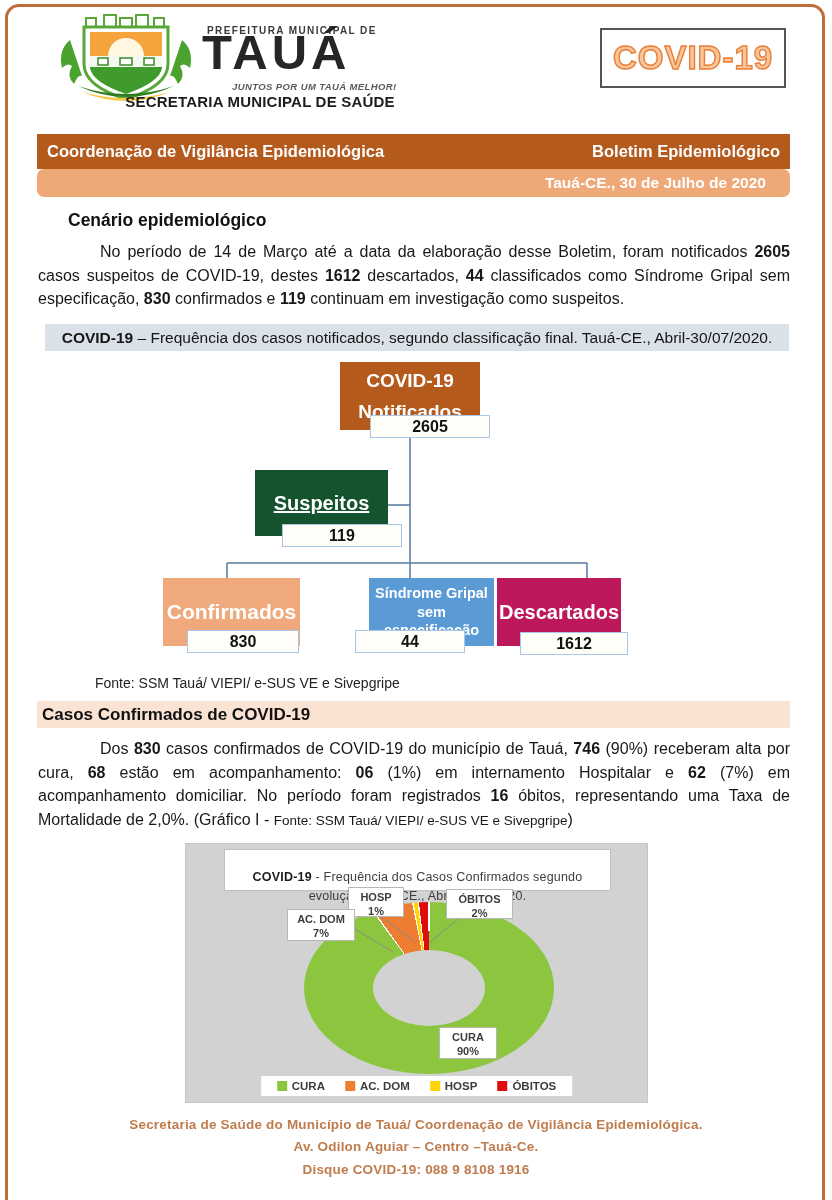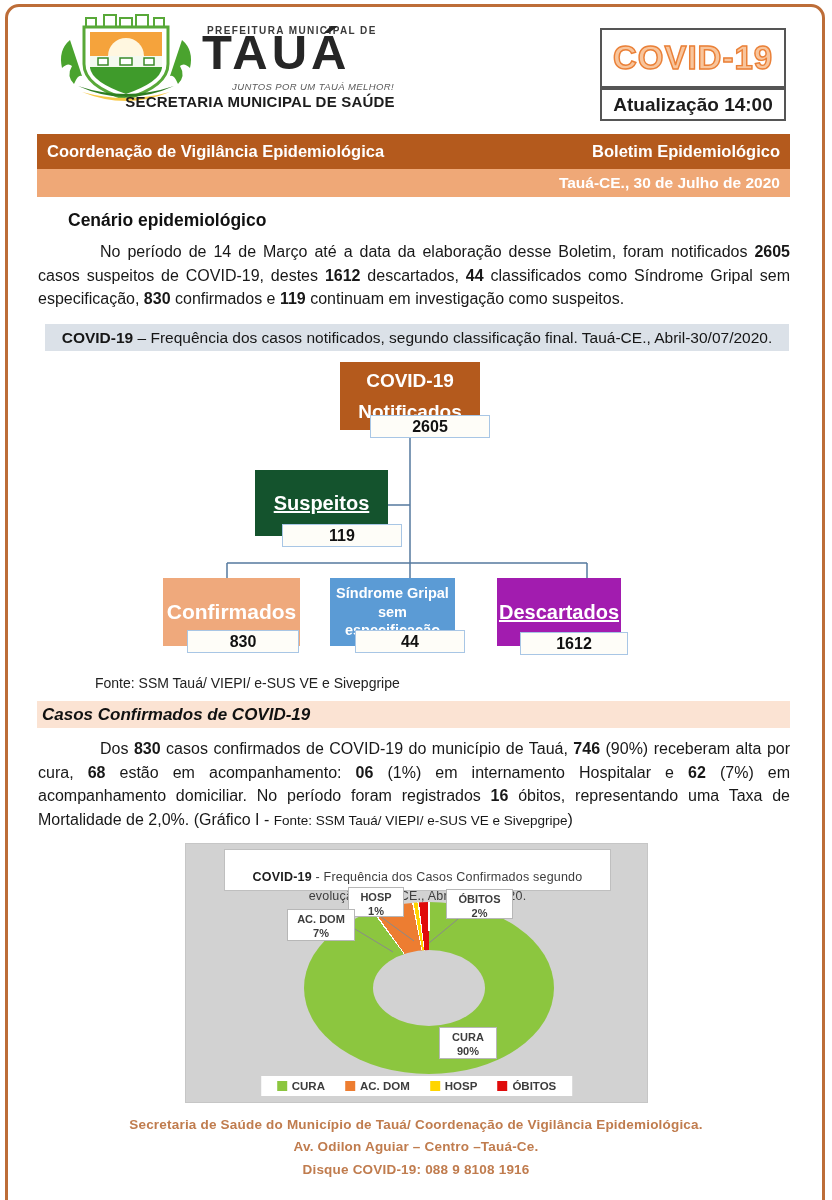--- a/index.html
+++ b/index.html
@@ -3,40 +3,40 @@
 <meta charset="utf-8">
 <style>
   html,body{margin:0;padding:0;background:#fff;}
   *{box-sizing:border-box;font-family:"Liberation Sans",sans-serif;}
   #page{position:relative;width:832px;height:1200px;background:#fff;overflow:hidden;}
   #frame{position:absolute;left:5px;top:4px;right:7px;bottom:-14px;border:3px solid #bd6d38;border-radius:14px;pointer-events:none;}
 
   
   .org-small{position:absolute;left:207px;top:25px;font-size:10px;font-weight:700;letter-spacing:1.4px;color:#3a3a3a;}
   .org-name{position:absolute;left:202px;top:28px;font-size:49px;font-weight:700;letter-spacing:4px;color:#262626;line-height:1;}
-  .slogan{position:absolute;left:232px;top:81px;font-size:9.5px;font-style:italic;font-weight:400;letter-spacing:.4px;color:#5a5a5a;}
+  .slogan{position:absolute;left:232px;top:81px;font-size:9.5px;font-style:italic;font-weight:700;letter-spacing:.4px;color:#5a5a5a;}
   .department{position:absolute;left:105px;top:93px;width:310px;text-align:center;font-size:15px;font-weight:700;color:#1c1c1c;letter-spacing:.2px;}
   .logo{position:absolute;left:52px;top:10px;}
   .badge{position:absolute;left:600px;width:186px;background:#fff;border:2px solid #555;display:flex;align-items:center;justify-content:center;}
   .badge-covid{top:28px;height:60px;font-size:33px;font-weight:800;letter-spacing:1px;color:#f8c59c;-webkit-text-stroke:1.4px #ea8038;text-shadow:0 0 1px #ea8038;}
   .badge-update{top:88px;height:33px;font-size:19px;font-weight:700;color:#1c1c1c;}
 
   
   .bar1{position:absolute;left:37px;top:134px;width:753px;height:35px;display:flex;align-items:center;justify-content:space-between;padding:0 10px;color:#fff;font-weight:700;font-size:16.5px;}
-  .bar2{position:absolute;left:37px;top:169px;width:753px;height:28px;line-height:28px;text-align:right;padding-right:10px;color:#fff;font-weight:700;font-size:15.5px;}
+  .bar2{position:absolute;left:37px;top:169px;width:753px;height:28px;line-height:28px;text-align:right;padding-right:24px;color:#fff;font-weight:700;font-size:15.5px;border-radius:7px;}
 
   .heading{position:absolute;left:40px;top:210px;font-size:17.5px;font-weight:700;color:#111;margin-left:28px;}
   .para{position:absolute;left:38px;width:752px;font-size:16px;line-height:1.48;color:#181818;text-align:justify;text-indent:62px;}
   .p1{top:240px;}
   .p2{top:737px;}
   .para b{font-weight:700;}
   .small{font-size:13.5px;}
 
   .graybar{position:absolute;left:45px;top:324px;width:744px;height:27px;line-height:27px;text-align:center;font-size:15.5px;color:#161616;}
-  .peachbar{position:absolute;left:37px;top:701px;width:753px;height:27px;line-height:27px;font-size:17px;font-weight:700;color:#111;padding-left:5px;font-style:italic;}
+  .peachbar{position:absolute;left:37px;top:701px;width:753px;height:27px;line-height:27px;font-size:17px;font-weight:700;color:#111;padding-left:5px;}
 
   
   .node{position:absolute;color:#fff;font-weight:700;text-align:center;display:flex;flex-direction:column;justify-content:center;z-index:2;}
   .n-notificados{left:340px;top:362px;width:140px;height:68px;font-size:19px;gap:9px;}
   .n-suspeitos{left:255px;top:470px;width:133px;height:66px;font-size:20px;}
   .n-confirmados{left:163px;top:578px;width:137px;height:68px;font-size:21px;}
   .n-sindrome{left:330px;top:578px;width:125px;height:68px;font-size:14.5px;line-height:1.3;}
   .n-descartados{left:497px;top:578px;width:124px;height:68px;font-size:20px;}
   .vbox{position:absolute;background:#fefdf8;border:1.5px solid #a8c6e5;display:flex;align-items:center;justify-content:center;font-weight:700;font-size:16px;color:#111;z-index:3;}
   .v-2605{left:370px;top:415px;width:120px;height:23px;}
@@ -91,21 +91,20 @@
     <rect x="92" y="48" width="10" height="7" fill="#fff" stroke="#3a8a28" stroke-width="1.5"></rect>
     <path d="M38 57 L110 57 L110 58 Q108 72 74 84 Q40 72 38 58 Z" fill="#3f9b2b"></path>
     <path d="M26 76 Q74 98 122 76 Q74 92 26 76 Z" fill="#2f7d22"></path>
     <path d="M30 82 Q74 100 118 82 Q74 94 30 82 Z" fill="#f7c948"></path>
   </svg>
   <div class="org-small">PREFEITURA MUNICIPAL DE</div>
   <div class="org-name">TAUÁ</div>
   <div class="slogan">JUNTOS POR UM TAUÁ MELHOR!</div>
   <div class="department">SECRETARIA MUNICIPAL DE SAÚDE</div>
   <div class="badge badge-covid">COVID-19</div>
-  <div class="badge badge-update">Atualização 14:00</div>
 
   <div class="bar1" style="background: rgb(180, 90, 29);">
     <span>Coordenação de Vigilância Epidemiológica</span>
     <span>Boletim Epidemiológico</span>
   </div>
   <div class="bar2" style="background: rgb(239, 168, 119);">Tauá-CE., 30 de Julho de 2020</div>
 
   <div class="heading">Cenário epidemiológico</div>
   <div class="para p1"><span>No período de 14 de Março até a data da elaboração desse Boletim, foram notificados </span><b>2605</b><span> casos suspeitos de COVID-19, destes </span><b>1612</b><span> descartados, </span><b>44</b><span> classificados como Síndrome Gripal sem especificação, </span><b>830</b><span> confirmados e </span><b>119</b><span> continuam em investigação como suspeitos.</span></div>
 
@@ -122,26 +121,26 @@
   </svg>
   <div class="node n-notificados" style="background: rgb(180, 90, 29);">
     <span>COVID-19</span>
       <span>Notificados</span>
   </div>
   <div class="vbox v-2605">2605</div>
   <div class="node n-suspeitos" style="background: #14532d; text-decoration: underline;">Suspeitos</div>
   <div class="vbox v-119">119</div>
   <div class="node n-confirmados" style="background: rgb(239, 169, 124);">Confirmados</div>
   <div class="vbox v-830">830</div>
-  <div class="node n-sindrome" style="background: rgb(91, 155, 213);">
+  <div class="node n-sindrome" style="background: rgb(91, 155, 213); margin-left: 39px;">
     <span>Síndrome Gripal</span>
       <span>sem especificação</span>
   </div>
   <div class="vbox v-44">44</div>
-  <div class="node n-descartados" style="background: #a21caf; text-decoration: underline;">Descartados</div>
+  <div class="node n-descartados" style="background: #be185d;">Descartados</div>
   <div class="vbox v-1612">1612</div>
   <div class="fonte">Fonte: SSM Tauá/ VIEPI/ e-SUS VE e Sivepgripe</div>
 
   <div class="peachbar" style="background: rgb(251, 227, 211);">Casos Confirmados de COVID-19</div>
   <div class="para p2"><span>Dos </span><b>830</b><span> casos confirmados de COVID-19 do município de Tauá, </span><b>746</b><span> (90%) receberam alta por cura, </span><b>68</b><span> estão em acompanhamento: </span><b>06</b><span> (1%) em internamento Hospitalar e </span><b>62</b><span> (7%) em acompanhamento domiciliar. No período foram registrados </span><b>16</b><span> óbitos, representando uma Taxa de Mortalidade de 2,0%. (Gráfico I - </span><span class="small">Fonte: SSM Tauá/ VIEPI/ e-SUS VE e Sivepgripe</span><span>)</span></div>
 
   <div class="chart-panel">
     <div class="chart-title"><b>COVID-19</b><span> - Frequência dos Casos Confirmados segundo evolução. Tauá-CE., Abril-30/07/2020.</span></div>
     <div class="donut" style="background: conic-gradient(rgb(255, 255, 255) 0deg, rgb(255, 255, 255) 0.5deg, rgb(140, 198, 63) 0.5deg, rgb(140, 198, 63) 323.5deg, rgb(255, 255, 255) 323.5deg, rgb(255, 255, 255) 324deg, rgb(255, 255, 255) 324deg, rgb(255, 255, 255) 324.5deg, rgb(237, 125, 49) 324.5deg, rgb(237, 125, 49) 348.7deg, rgb(255, 255, 255) 348.7deg, rgb(255, 255, 255) 349.2deg, rgb(255, 255, 255) 349.2deg, rgb(255, 255, 255) 349.7deg, rgb(255, 213, 0) 349.7deg, rgb(255, 213, 0) 352.3deg, rgb(255, 255, 255) 352.3deg, rgb(255, 255, 255) 352.8deg, rgb(255, 255, 255) 352.8deg, rgb(255, 255, 255) 353.3deg, rgb(224, 11, 11) 353.3deg, rgb(224, 11, 11) 359.5deg, rgb(255, 255, 255) 359.5deg, rgb(255, 255, 255) 360deg);">
       <div class="hole" style="background: rgb(210, 210, 210);"></div>

